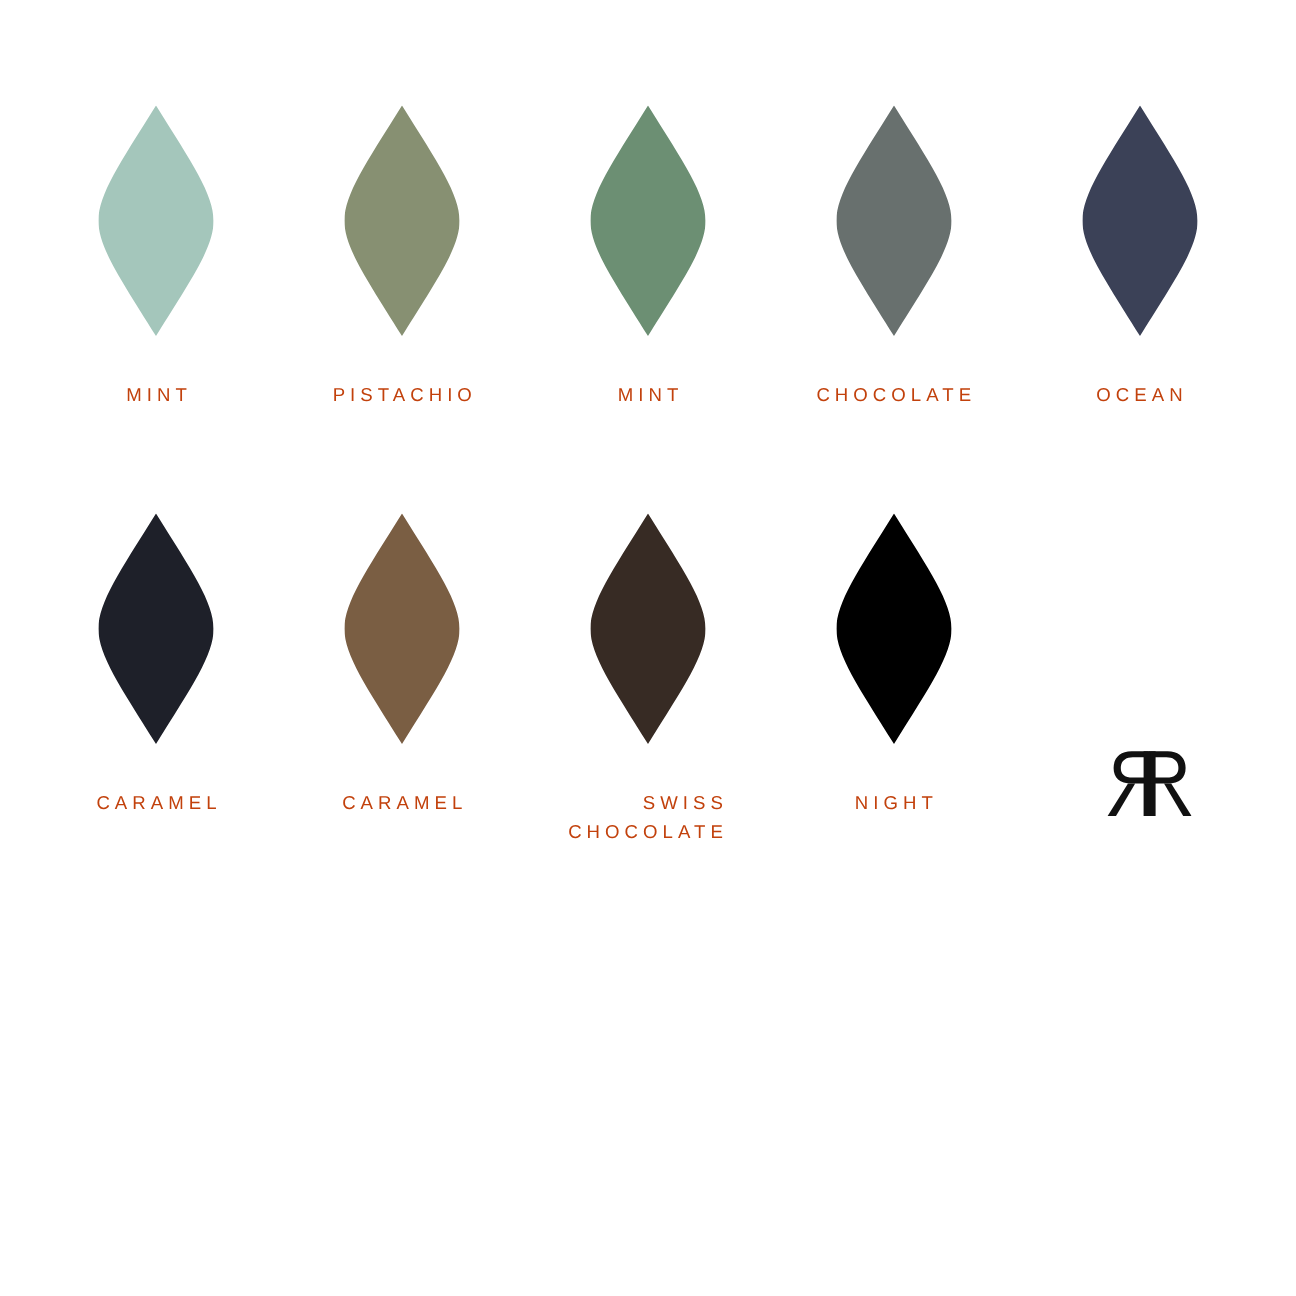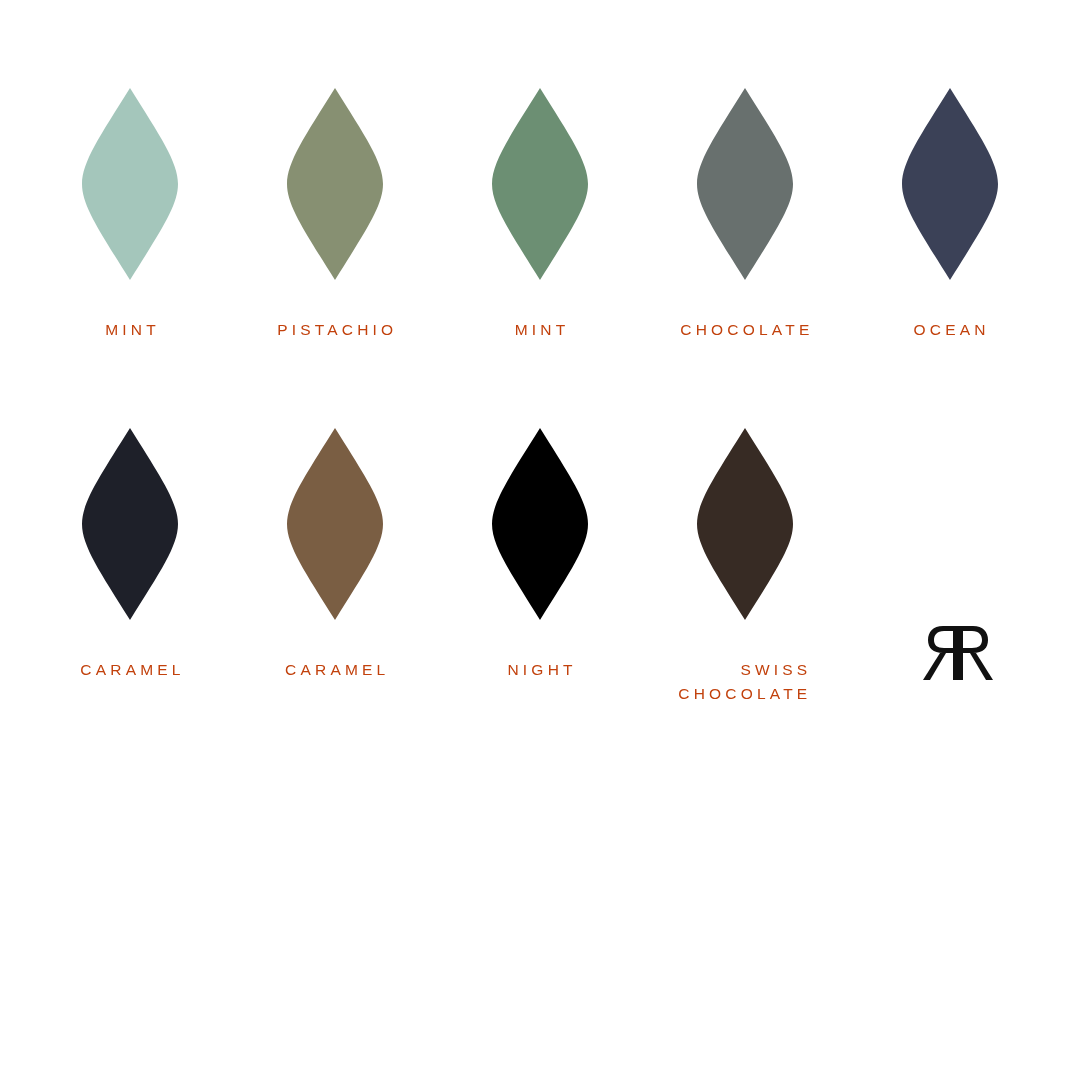--- a/index.html
+++ b/index.html
@@ -145,33 +145,33 @@
         <div class="swatch-shape-wrap">
           <svg viewBox="0 0 96 192" xmlns="http://www.w3.org/2000/svg">
             <path d="M48 0 C 78 48, 96 74, 96 96 C 96 118, 78 144, 48 192 C 18 144, 0 118, 0 96 C 0 74, 18 48, 48 0 Z" fill="#7a5e43"></path>
           </svg>
         </div>
         <div class="swatch-label">CARAMEL</div>
       </div>
       <div class="swatch-cell">
         <div class="swatch-shape-wrap">
           <svg viewBox="0 0 96 192" xmlns="http://www.w3.org/2000/svg">
-            <path d="M48 0 C 78 48, 96 74, 96 96 C 96 118, 78 144, 48 192 C 18 144, 0 118, 0 96 C 0 74, 18 48, 48 0 Z" fill="#000000"></path>
-          </svg>
-        </div>
-        <div class="swatch-label">NIGHT</div>
-      </div>
-      <div class="swatch-cell">
-        <div class="swatch-shape-wrap">
-          <svg viewBox="0 0 96 192" xmlns="http://www.w3.org/2000/svg">
             <path d="M48 0 C 78 48, 96 74, 96 96 C 96 118, 78 144, 48 192 C 18 144, 0 118, 0 96 C 0 74, 18 48, 48 0 Z" fill="#372b24"></path>
           </svg>
         </div>
         <div class="swatch-label">SWISS
 CHOCOLATE</div>
+      </div>
+      <div class="swatch-cell">
+        <div class="swatch-shape-wrap">
+          <svg viewBox="0 0 96 192" xmlns="http://www.w3.org/2000/svg">
+            <path d="M48 0 C 78 48, 96 74, 96 96 C 96 118, 78 144, 48 192 C 18 144, 0 118, 0 96 C 0 74, 18 48, 48 0 Z" fill="#000000"></path>
+          </svg>
+        </div>
+        <div class="swatch-label">NIGHT</div>
       </div>
       <div class="swatch-cell is-empty">
         <div class="logo-wrap">
           <svg viewBox="0 0 86 66" xmlns="http://www.w3.org/2000/svg">
             <g fill="#111111">
               <g transform="translate(43,0) scale(-1,1) translate(-43,0)">
                 <path d="M30 6 L30 60 L36 60 L36 6 Z"></path>
                 <path d="M36 6 L50 6 C60 6 65 12 65 20 C65 28 60 33 50 33 L36 33 L36 28 L49 28 C56 28 59 25 59 20 C59 15 56 11 49 11 L36 11 Z"></path>
                 <path d="M47 33 L53 33 L70 60 L63 60 Z"></path>
               </g>

